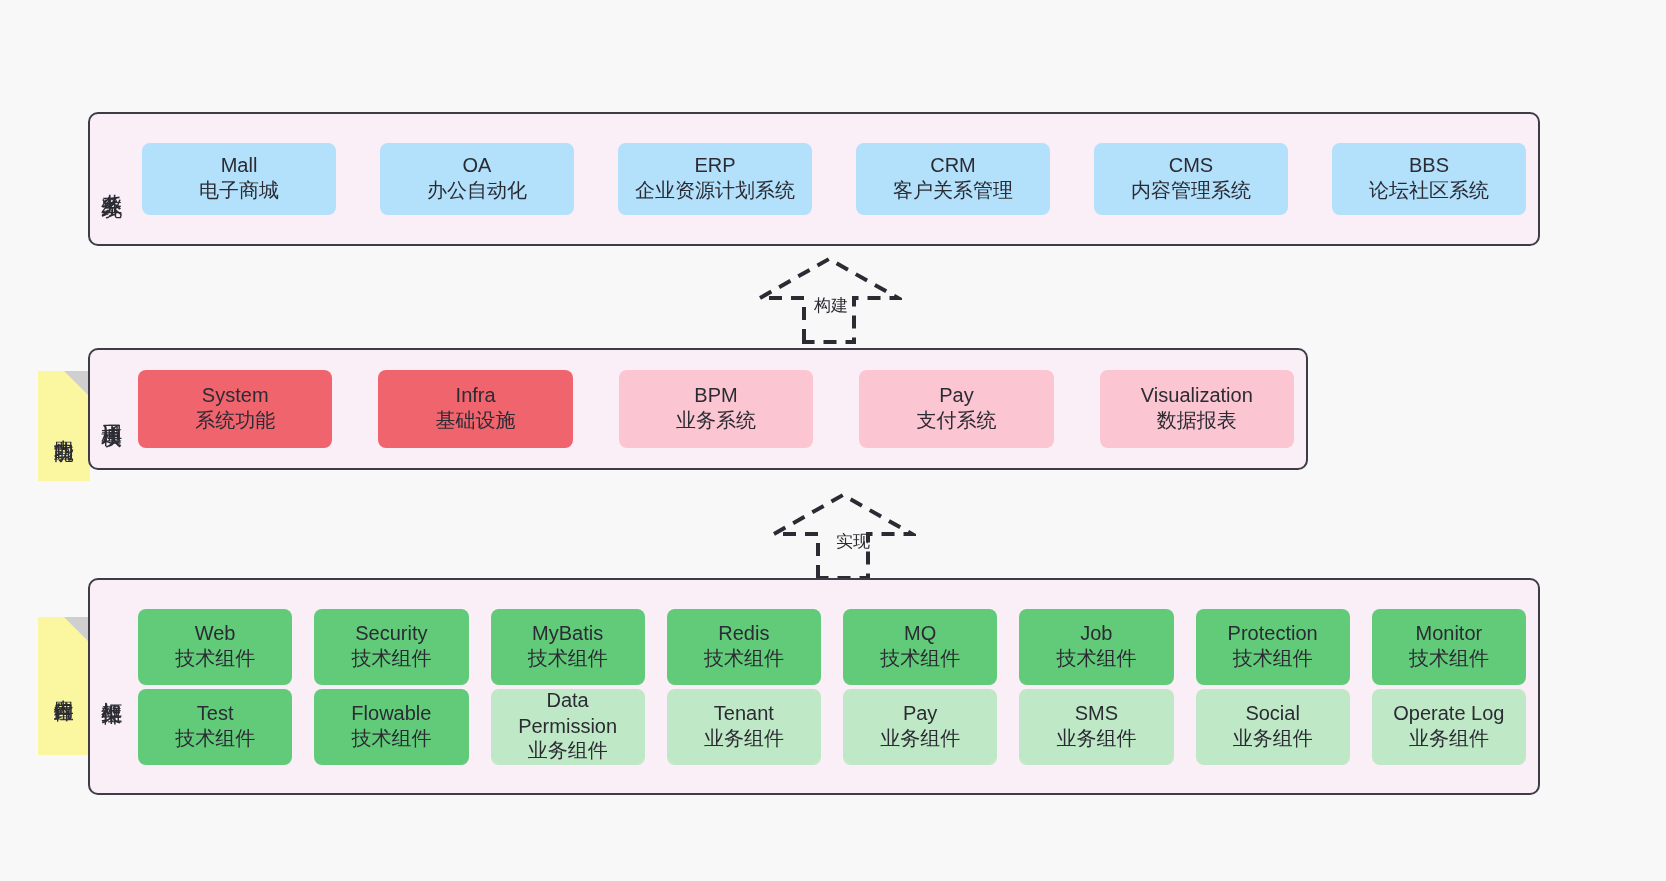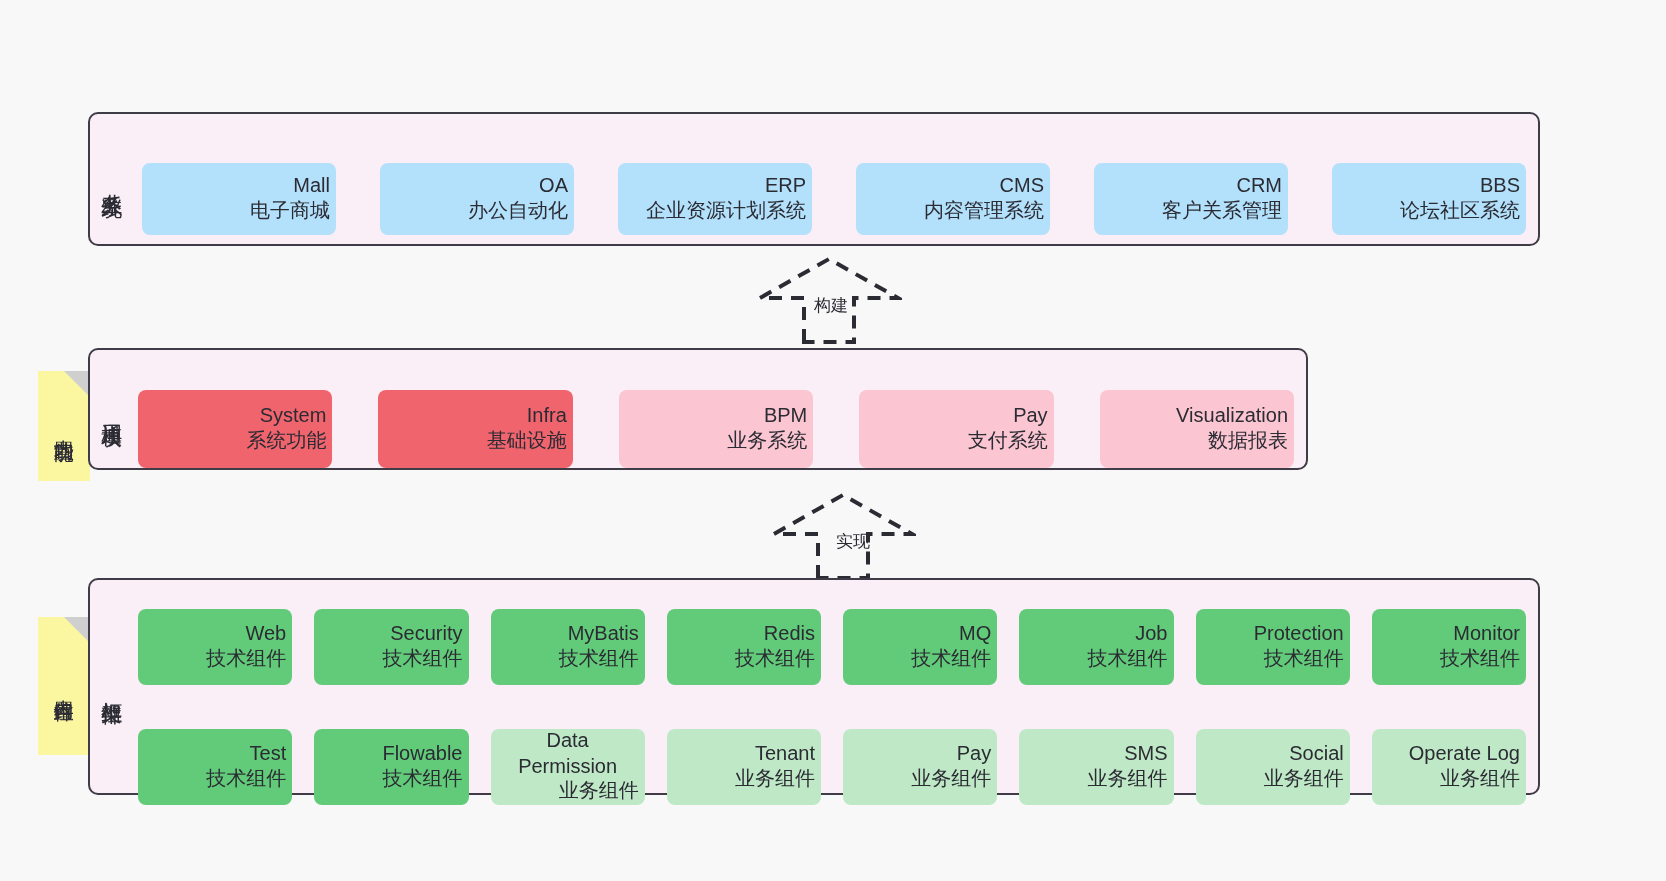--- a/index.html
+++ b/index.html
@@ -57,29 +57,28 @@
   .row {
     display: flex;
     gap: 24px;
     align-items: stretch;
   }
   .cell {
     flex: 1 1 0;
     border-radius: 8px;
     display: flex;
     flex-direction: column;
-    align-items: flex-end;
+    align-items: center;
     justify-content: center;
     text-align: center;
     font-size: 20px;
     line-height: 1.28;
     color: #2b2b33;
     padding: 6px 6px;
     box-sizing: border-box;
-    margin-top: 40px;
   }
   .cell .en { white-space: nowrap; }
   .cell .cn { white-space: nowrap; font-family: Liberation Mono, monospace; }
   .cell.wrap .en { white-space: normal; }
 
   
   .c-blue        { background: #b3e0fb; }
   .c-red         { background: #f0646e; }
   .c-pink        { background: #fbc6d2; }
   .c-green       { background: #61cb79; }
@@ -159,26 +158,26 @@
         </div>
         <div class="cell c-blue">
           <span class="en">OA</span>
           <span class="cn">办公自动化</span>
         </div>
         <div class="cell c-blue">
           <span class="en">ERP</span>
           <span class="cn">企业资源计划系统</span>
         </div>
         <div class="cell c-blue">
+          <span class="en">CRM</span>
+          <span class="cn">客户关系管理</span>
+        </div>
+        <div class="cell c-blue">
           <span class="en">CMS</span>
           <span class="cn">内容管理系统</span>
-        </div>
-        <div class="cell c-blue">
-          <span class="en">CRM</span>
-          <span class="cn">客户关系管理</span>
         </div>
         <div class="cell c-blue">
           <span class="en">BBS</span>
           <span class="cn">论坛社区系统</span>
         </div>
       </div>
     </div>
   </div>
 
   <div class="arrow" id="arrow-build">

